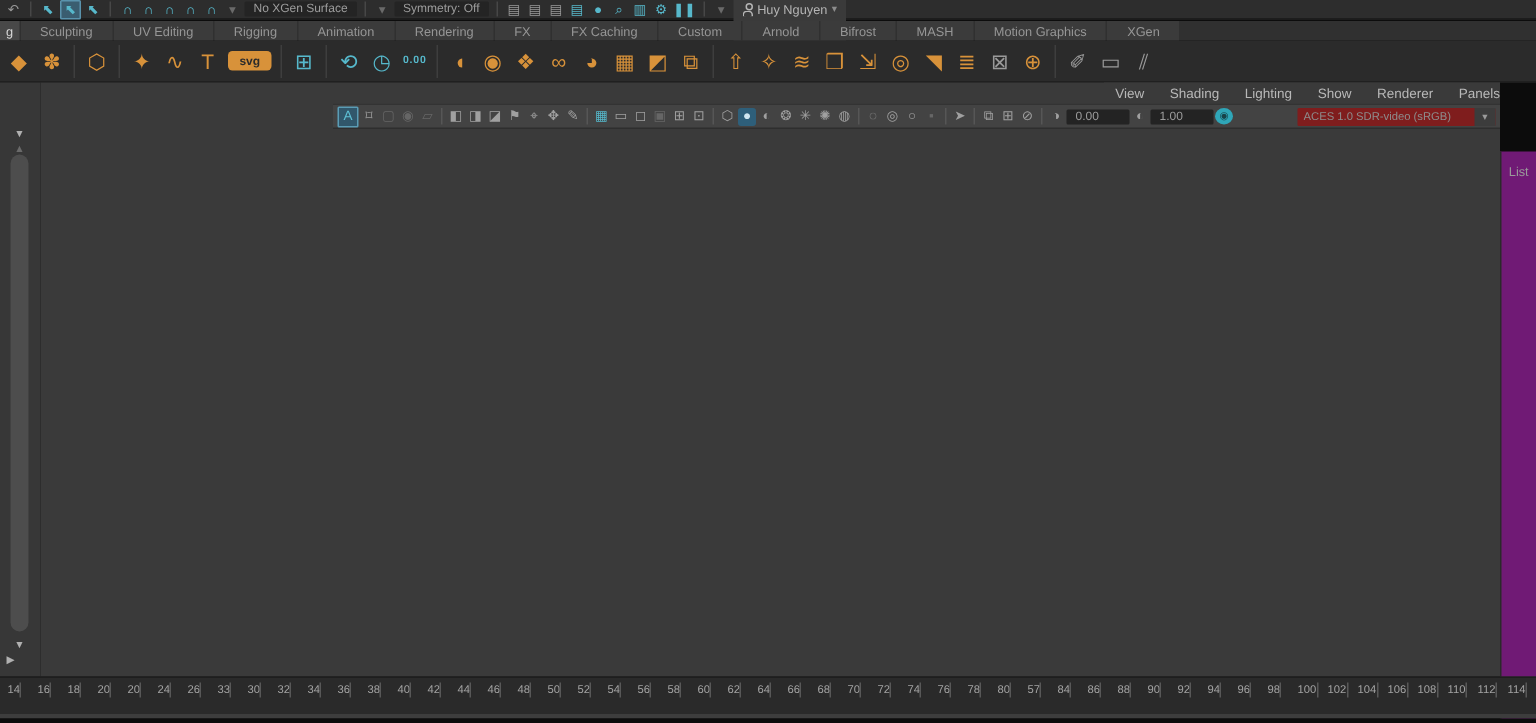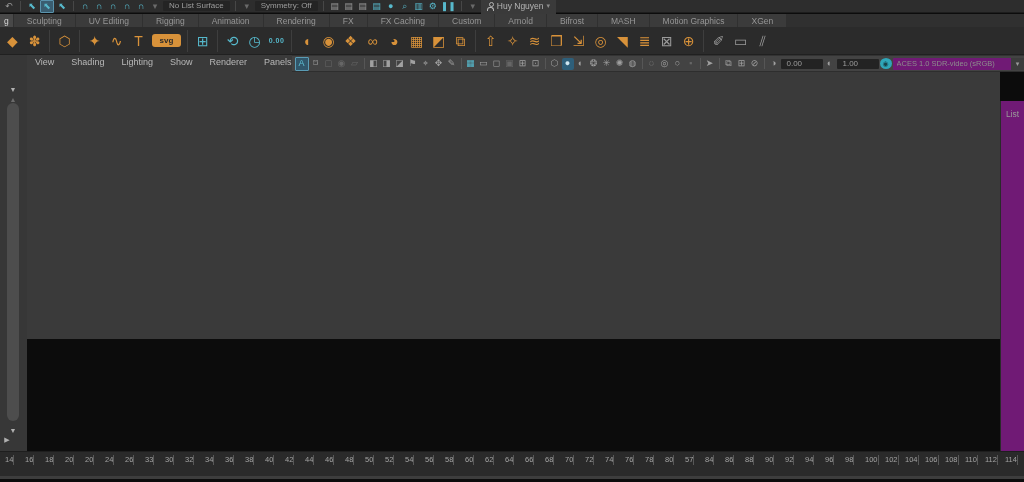--- a/index.html
+++ b/index.html
@@ -29,33 +29,33 @@
   .sh-ico.g{color:#9a9a9a;}
   .sh-ico.tsm{color:#56b9cc;font-size:7px;font-weight:bold;letter-spacing:.5px;}
   .sh-ico.badge{background:#d8923a;color:#2b2b2b;font-size:8px;font-weight:bold;width:29px;height:13px;border-radius:3px;margin:0 2px;}
   
   .left-strip{position:absolute;top:55px;left:0;width:27px;height:396px;background:#373737;}
   .scroll-arrow{position:absolute;left:6px;width:14px;height:8px;display:flex;align-items:center;justify-content:center;font-size:7px;color:#b0b0b0;}
   .scroll-arrow.dim{color:#6a6a6a;}
   .scroll-thumb{position:absolute;left:7px;top:48px;width:12px;height:318px;background:#4d4d4d;border-radius:6px;}
   .right-strip{position:absolute;top:55px;left:1000px;width:24px;height:396px;background:#701a75;border-left:1px solid #2a2a2a;box-sizing:border-box;margin-top:46px;}
   .right-strip .menu-label{display:block;margin-top:8px;text-align:center;color:#9a9a9a;font-size:8.5px;}
-  .viewport{position:absolute;top:55px;left:27px;width:973px;height:284px;background:#3a3a3a;display:flex;}
+  .viewport{position:absolute;top:55px;left:27px;width:973px;height:396px;background:#3a3a3a;display:flex;flex-direction:column;align-items:flex-end;}
   .vp-menubar{height:14px;background:#3a3a3a;display:flex;align-items:center;gap:17px;padding-left:8px;flex:none;}
   .vp-menu{color:#b8b8b8;font-size:9px;}
   .vp-toolbar{height:15px;background:#434343;border-top:1px solid #333;border-bottom:1px solid #2e2e2e;display:flex;align-items:center;padding:0 3px;gap:1px;flex:none;box-sizing:content-box;}
   .vt-ico{min-width:12px;height:12px;display:flex;align-items:center;justify-content:center;font-size:9px;color:#a0a0a0;line-height:1;flex:none;}
   .vt-ico.d{color:#666;}
   .vt-ico.t{color:#56b9cc;}
   .vt-ico.hl{color:#5ec1d5;border:1px solid #5a9cb5;border-radius:1px;background:#31576b;}
   .vt-ico.hlbg{background:#2e5f7a;border-radius:2px;color:#cfe6f0;}
   .vt-ico.tround{width:11px;height:11px;border-radius:50%;background:#2fa6b8;color:#17434a;font-size:7px;}
   .vp-toolbar .sep{height:11px;background:#565656;margin:0 2px;}
   .vp-toolbar .field{background:#232323;width:30px;text-align:left;}
-  .dropdown{background:#701a75;height:12px;display:flex;align-items:center;width:128px;border-radius:1px;padding-left:4px;}
+  .dropdown{background:#7f1d1d;height:12px;display:flex;align-items:center;width:128px;border-radius:1px;padding-left:4px;margin-left:42px;}
   .dd-label{color:#8d8d8d;font-size:7.5px;flex:1;white-space:nowrap;overflow:hidden;}
   .dd-caret{width:14px;height:12px;background:#3c3c3c;color:#9a9a9a;font-size:7px;display:flex;align-items:center;justify-content:center;margin-left:2px;}
   .vp-view{position:relative;flex:1;background-color:#5a5a5a;background-image:linear-gradient(#4a4a4a 1px,transparent 1px),linear-gradient(90deg,#4a4a4a 1px,transparent 1px);background-size:28.8px 28.8px;background-position:25px 5px;overflow:hidden;}
   .image-plane{position:absolute;left:921px;top:17px;width:31px;height:35px;background:#9c9c9c;border:1px solid #8a8a8a;display:flex;align-items:center;justify-content:center;color:#3c3c3c;font-size:6px;font-weight:bold;letter-spacing:1px;box-sizing:border-box;}
   .camera-label{position:absolute;left:0;right:0;bottom:6px;text-align:center;color:#ececec;font-size:9px;font-weight:bold;text-shadow:0 1px 1px #2a2a2a;}
   .axis{position:absolute;left:0;top:0;width:0;height:0;}
   .axis .y{position:absolute;left:31px;top:326px;width:2px;height:16px;background:#45b32c;}
   .axis .z{position:absolute;left:12px;top:341px;width:20px;height:2px;background:#2c48c8;}
   .axis .o{position:absolute;left:30px;top:340px;width:4px;height:4px;background:#b06030;border-radius:1px;}
   .axis .zl{position:absolute;left:3px;top:336px;color:#4a62e8;font-size:8px;font-weight:bold;}
@@ -79,21 +79,21 @@
       <div class="sb-ico tl act">⬉</div>
       <div class="sb-ico tl">⬉</div>
       <div class="sep"></div>
       <div class="sb-ico tl">∩</div>
       <div class="sb-ico tl">∩</div>
       <div class="sb-ico tl">∩</div>
       <div class="sb-ico tl">∩</div>
       <div class="sb-ico tl">∩</div>
       <div class="sb-ico d">▾</div>
     </div>
-  <div class="field">No List Surface</div>
+  <div class="field">No XGen Surface</div>
   <div class="sep"></div>
   <div class="sb-ico d">▾</div>
   <div class="field">Symmetry: Off</div>
   <div class="sep"></div>
   <div id="sb-render" style="display:flex;align-items:center;gap:2px;">
       <div class="sb-ico g">▤</div>
       <div class="sb-ico g">▤</div>
       <div class="sb-ico g">▤</div>
       <div class="sb-ico tl">▤</div>
       <div class="sb-ico tl">●</div>

